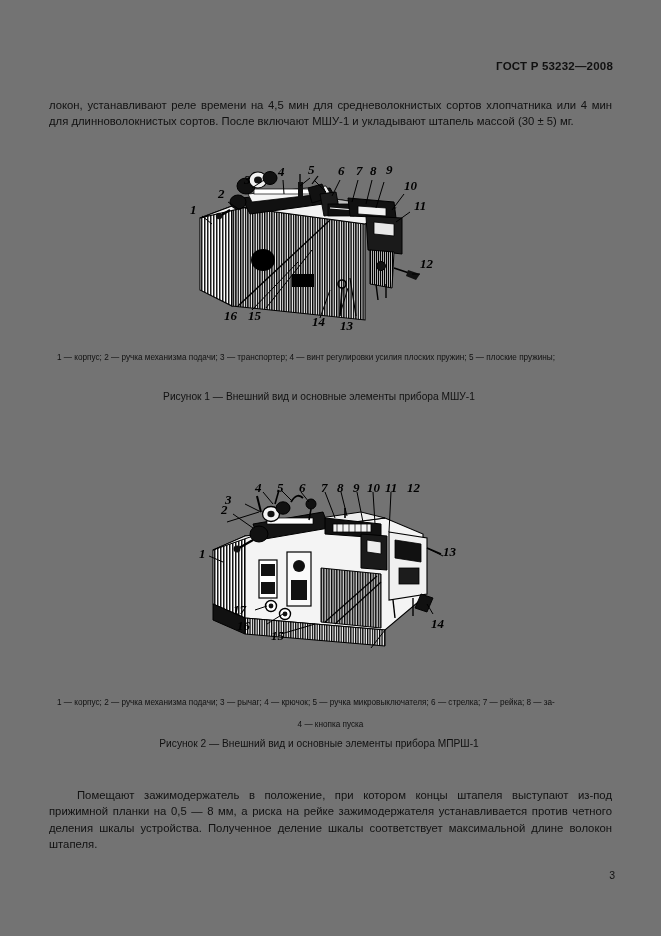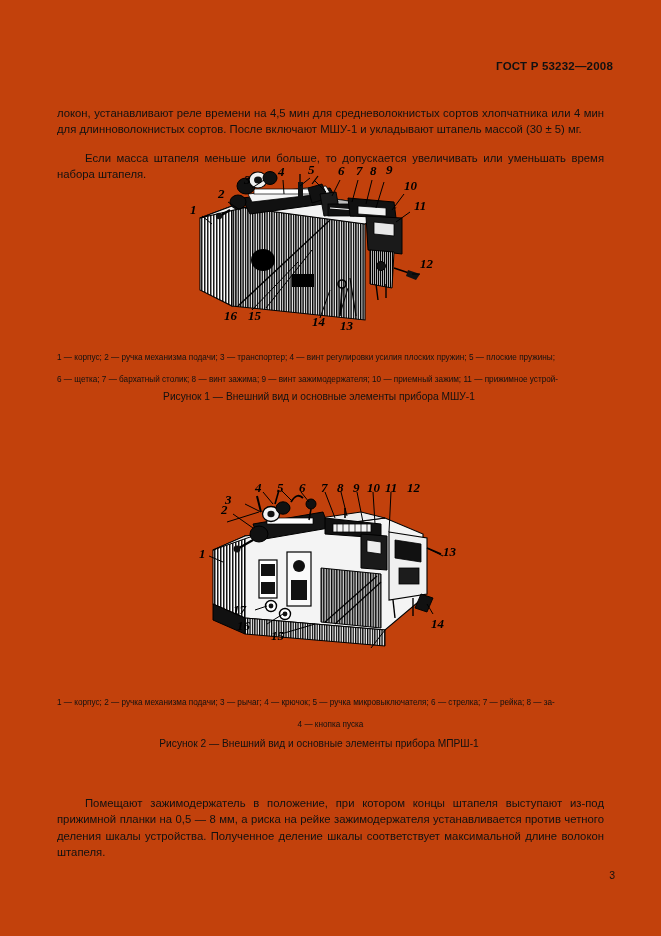--- a/index.html
+++ b/index.html
@@ -8,21 +8,21 @@
     padding: 0;
     background: #9a9a9a;
   }
   body {
     font-family: "Liberation Sans", sans-serif;
   }
   .page {
     position: relative;
     width: 661px;
     height: 936px;
-    background: #c2410c;
+    background: #737373;
     overflow: hidden;
     box-sizing: border-box;
   }
 
   
   .header {
     position: absolute;
     top: 60px;
     right: 48px;
     font-size: 11.5px;
@@ -37,21 +37,21 @@
     position: absolute;
     left: 45px;
     width: 571px;
     font-size: 11.3px;
     line-height: 16.3px;
     color: #111;
     text-align: justify;
     text-justify: inter-word;
   }
   .body-block p {
-    margin: 12px;
+    margin: 4px;
   }
   .indent {
     text-indent: 28px;
   }
 
   
   .legend {
     position: absolute;
     left: 45px;
     width: 571px;
@@ -103,21 +103,20 @@
 </style>
 </head>
 <body>
 
 <div class="page">
 
   <div class="header">ГОСТ Р 53232—2008</div>
 
   <div class="body-block" style="top:93px;">
     <p>локон, устанавливают реле времени на 4,5 мин для средневолокнистых сортов хлопчатника или 4 мин для длинноволокнистых сортов. После включают МШУ-1 и укладывают штапель массой (30 ± 5) мг.</p>
-    <p class="indent">Если масса штапеля меньше или больше, то допускается увеличивать или уменьшать время набора штапеля.</p>
   </div>
 
   <div class="figure" style="left:180px; top:158px;">
     <svg width="300" height="180" viewBox="0 0 300 180" xmlns="http://www.w3.org/2000/svg" aria-hidden="true">
       <defs>
         <pattern id="hatchA" width="3" height="4" patternUnits="userSpaceOnUse">
           <rect width="3" height="4" fill="#ffffff"></rect>
           <rect width="1.5" height="4" fill="#1a1a1a"></rect>
         </pattern>
         <pattern id="hatchB" width="2.4" height="4" patternUnits="userSpaceOnUse">
@@ -219,21 +218,20 @@
         <text class="callout" x="160" y="172">13</text>
         <text class="callout" x="132" y="168">14</text>
         <text class="callout" x="68" y="162">15</text>
         <text class="callout" x="44" y="162">16</text>
       </g>
     </svg>
   </div>
 
   <div class="legend" style="top:341px;">
     <p>1 — корпус; 2 — ручка механизма подачи; 3 — транспортер; 4 — винт регулировки усилия плоских пружин; 5 — плоские пружины;</p>
-    <p>6 — щетка; 7 — бархатный столик; 8 — винт зажима; 9 — винт зажимодержателя; 10 — приемный зажим; 11 — прижимное устрой-</p>
   </div>
 
   <div class="fig-title" style="top:391px;">Рисунок 1 — Внешний вид и основные элементы прибора МШУ-1</div>
 
 
   <div class="figure" style="left:175px; top:478px;">
     <svg width="310" height="195" viewBox="0 0 310 195" xmlns="http://www.w3.org/2000/svg" aria-hidden="true">
       <defs>
         <pattern id="hatchD" width="3" height="4" patternUnits="userSpaceOnUse">
           <rect width="3" height="4" fill="#ffffff"></rect>

